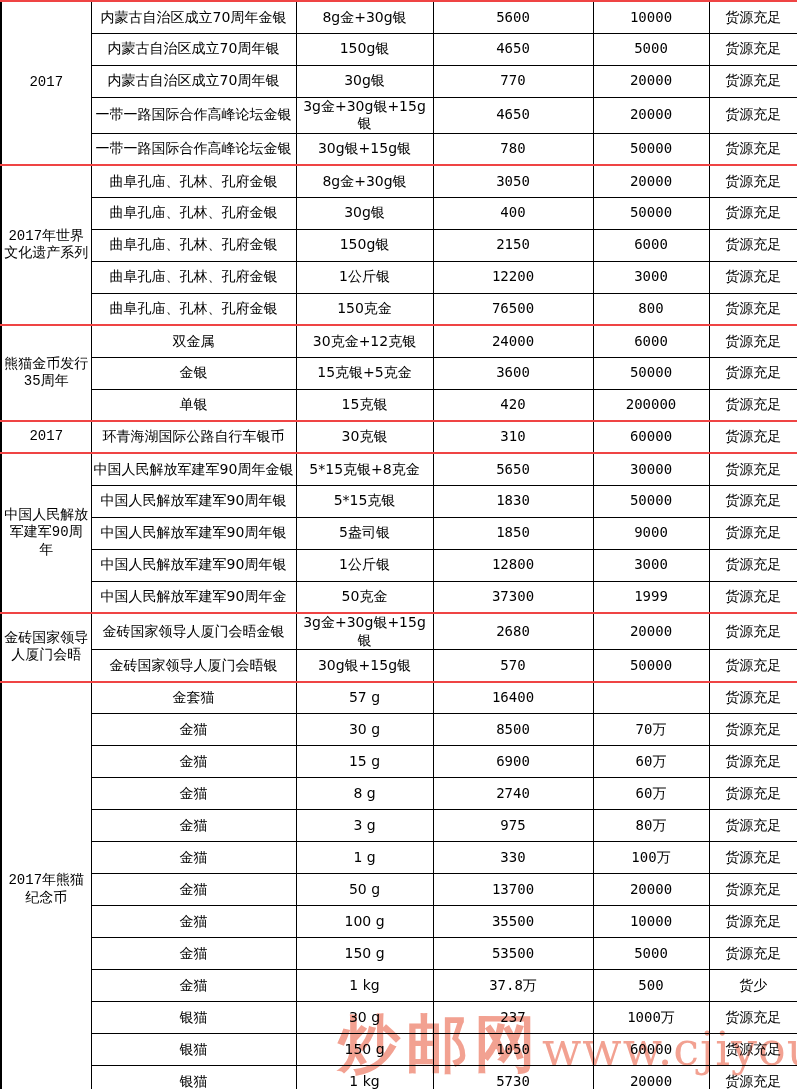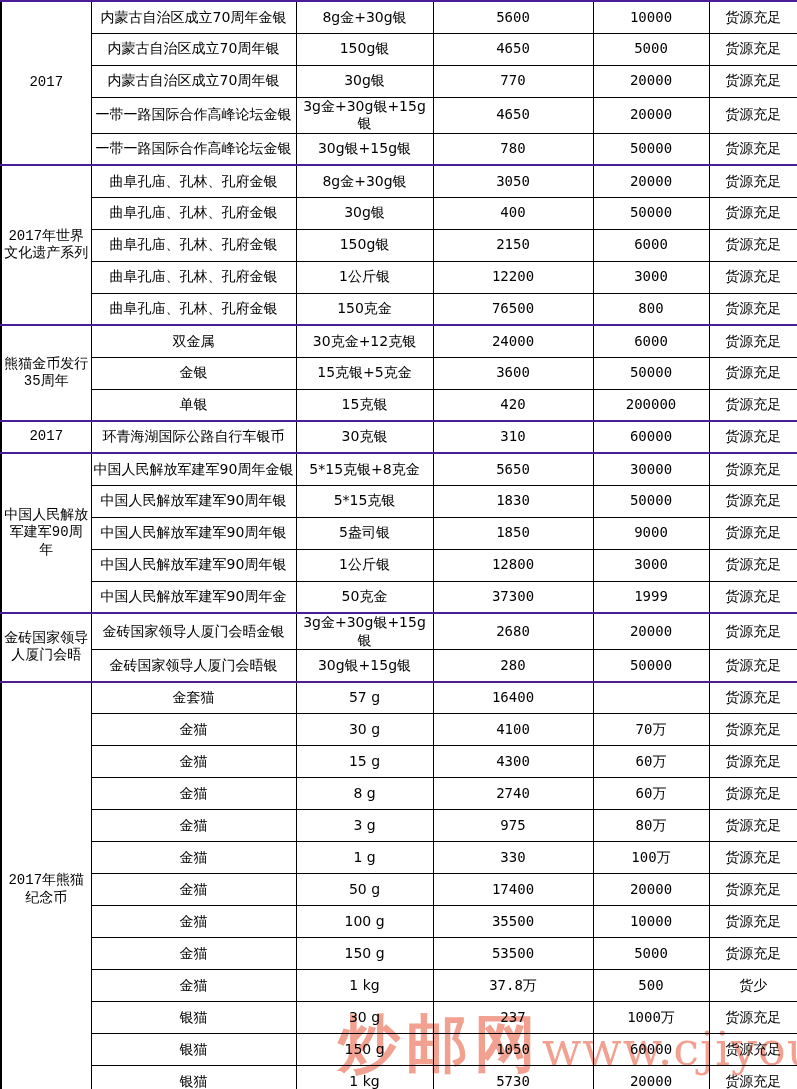--- a/index.html
+++ b/index.html
@@ -26,21 +26,21 @@
     text-align: center;
     vertical-align: middle;
     padding: 0 2px;
     color: #000000;
     font-size: 14px;
     line-height: 1.25;
     overflow: hidden;
     box-sizing: border-box;
   }
   table.price-table tr { height: 32px; }
-  tr.section-start td { border-top: 2px solid #4c1d95; }
+  tr.section-start td { border-top: 2px solid #ef4444; }
   table.price-table { border: 2px solid #000000; }
   td.cat {
     font-size: 14px;
     padding: 0 4px;
     font-family: Liberation Mono, monospace;
   }
   td.num {
     font-family: "DejaVu Sans Mono", "Liberation Mono", monospace;
     font-size: 14px;
     letter-spacing: 0;
@@ -230,43 +230,43 @@
           <td class="cat" rowspan="2">金砖国家领导人厦门会晤</td>
           <td class="name-cell">金砖国家领导人厦门会晤金银</td>
           <td class="spec-cell">3g金+30g银+15g银</td>
           <td class="num">2680</td>
           <td class="num">20000</td>
           <td>货源充足</td>
         </tr>
         <tr>
           <td class="name-cell">金砖国家领导人厦门会晤银</td>
           <td class="spec-cell">30g银+15g银</td>
-          <td class="num">280</td>
+          <td class="num">570</td>
           <td class="num">50000</td>
           <td>货源充足</td>
         </tr>
         <tr class="section-start">
           <td class="cat" rowspan="13">2017年熊猫纪念币</td>
           <td class="name-cell">金套猫</td>
           <td class="spec-cell">57 g</td>
           <td class="num">16400</td>
           <td class="num"></td>
           <td>货源充足</td>
         </tr>
         <tr>
           <td class="name-cell">金猫</td>
           <td class="spec-cell">30 g</td>
-          <td class="num">4100</td>
+          <td class="num">8500</td>
           <td class="num">70万</td>
           <td>货源充足</td>
         </tr>
         <tr>
           <td class="name-cell">金猫</td>
           <td class="spec-cell">15 g</td>
-          <td class="num">4300</td>
+          <td class="num">6900</td>
           <td class="num">60万</td>
           <td>货源充足</td>
         </tr>
         <tr>
           <td class="name-cell">金猫</td>
           <td class="spec-cell">8 g</td>
           <td class="num">2740</td>
           <td class="num">60万</td>
           <td>货源充足</td>
         </tr>
@@ -280,21 +280,21 @@
         <tr>
           <td class="name-cell">金猫</td>
           <td class="spec-cell">1 g</td>
           <td class="num">330</td>
           <td class="num">100万</td>
           <td>货源充足</td>
         </tr>
         <tr>
           <td class="name-cell">金猫</td>
           <td class="spec-cell">50 g</td>
-          <td class="num">17400</td>
+          <td class="num">13700</td>
           <td class="num">20000</td>
           <td>货源充足</td>
         </tr>
         <tr>
           <td class="name-cell">金猫</td>
           <td class="spec-cell">100 g</td>
           <td class="num">35500</td>
           <td class="num">10000</td>
           <td>货源充足</td>
         </tr>

